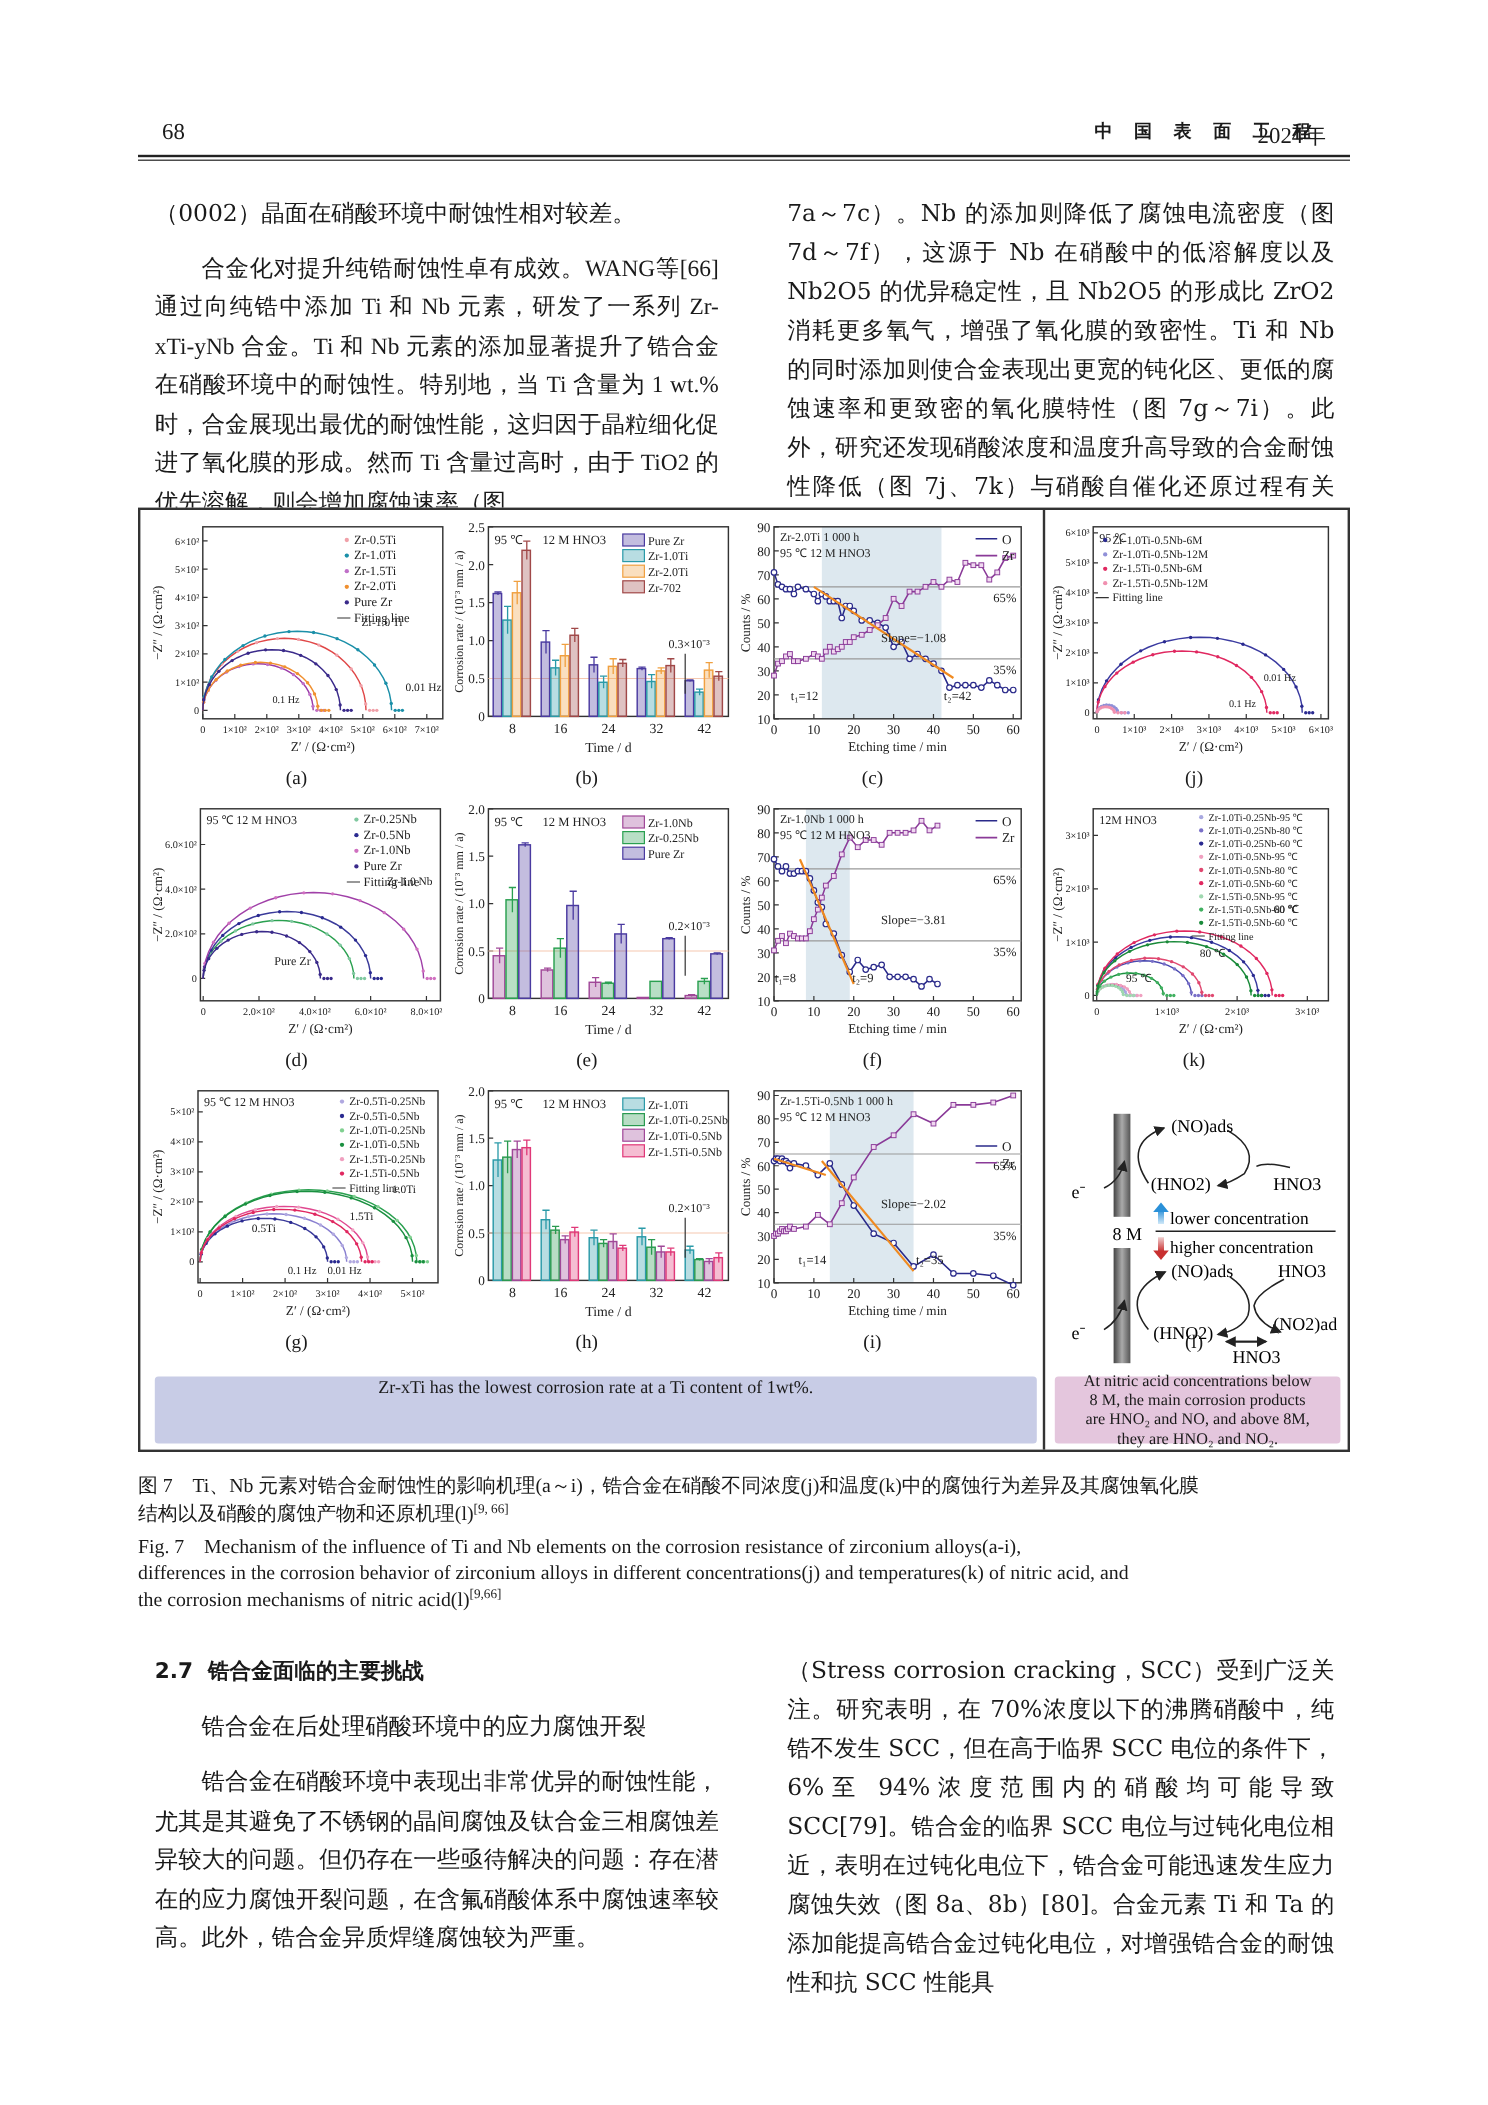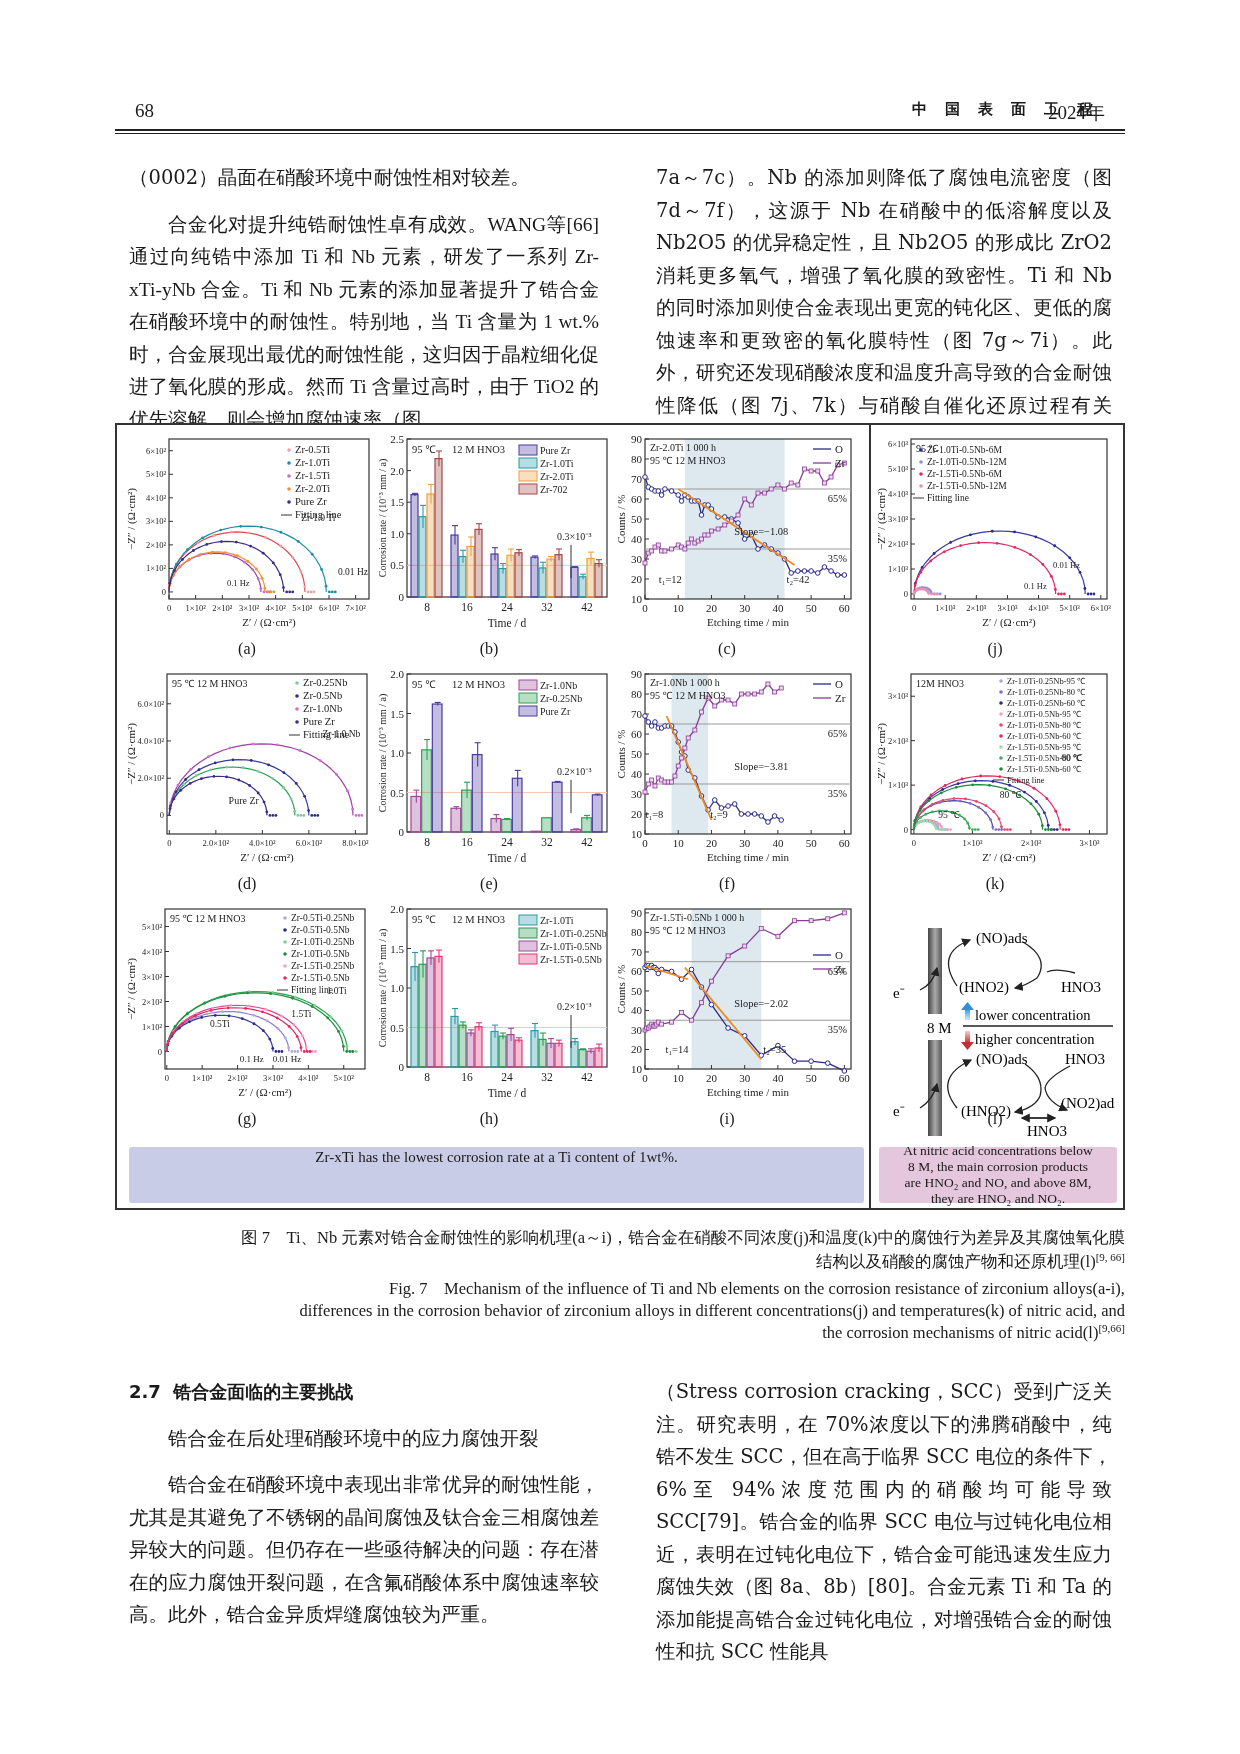--- a/index.html
+++ b/index.html
@@ -13,21 +13,21 @@
   .col p { margin:14px; }
   .ind { text-indent:2em;font-family:Liberation Serif, serif; }
   sup { font-size:11px; vertical-align:super; line-height:0; }
   .fig { position:absolute; left:115px; top:423px; width:1010px; height:787px; border:2px solid #333; box-sizing:border-box; background:#fff; }
   .vdiv { position:absolute; left:752px; top:0; bottom:0; border-left:2px solid #333; }
   .panel { position:absolute; }
   .panel svg { display:block; }
   .plabel { position:absolute; font-family:"Liberation Serif",serif; font-size:16px; text-align:center; }
   .summary-left { position:absolute; left:12px; top:722px; width:735px; height:56px; background:#c8cce6; border-radius:3px; font-family:"Liberation Serif",serif; font-size:15px; text-align:center; line-height:20px; display:flex; flex-direction:column; justify-content:space-between; }
   .summary-right { position:absolute; left:762px; top:722px; width:238px; height:56px; background:#e4c6dd; border-radius:3px; font-family:"Liberation Serif",serif; font-size:13.5px; text-align:center; line-height:16px; display:flex; flex-direction:column; justify-content:center; }
-  .cap { position:absolute; left:115px; width:1010px; text-align:right; font-family:"Liberation Serif",serif; }
+  .cap { position:absolute; left:115px; width:1010px; text-align:left; font-family:"Liberation Serif",serif; }
   .cap-zh { top:1226px; font-size:16.5px; line-height:24px; }
   .cap-en { top:1278px; font-size:16.5px; line-height:22px; }
   .sec-title { font-weight:bold; font-family:"DejaVu Sans",sans-serif; font-size:18px; }
   svg text { font-family:"Liberation Serif",serif; }
 </style>
 </head>
 <body>
 
 <div class="hdr">
   <span class="pg">68</span>

